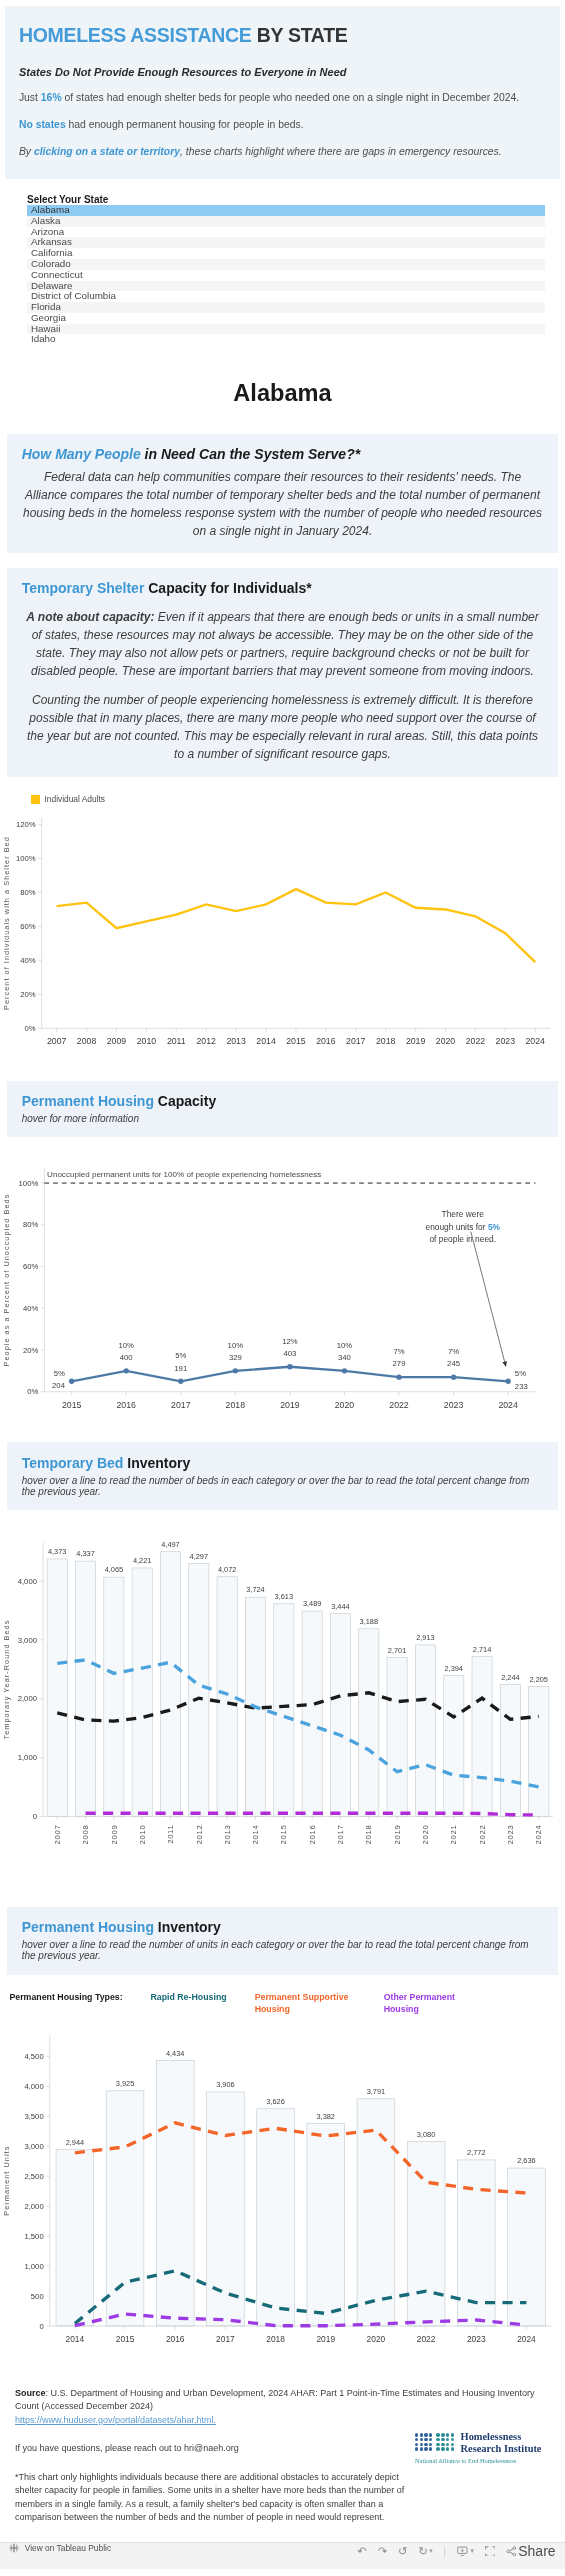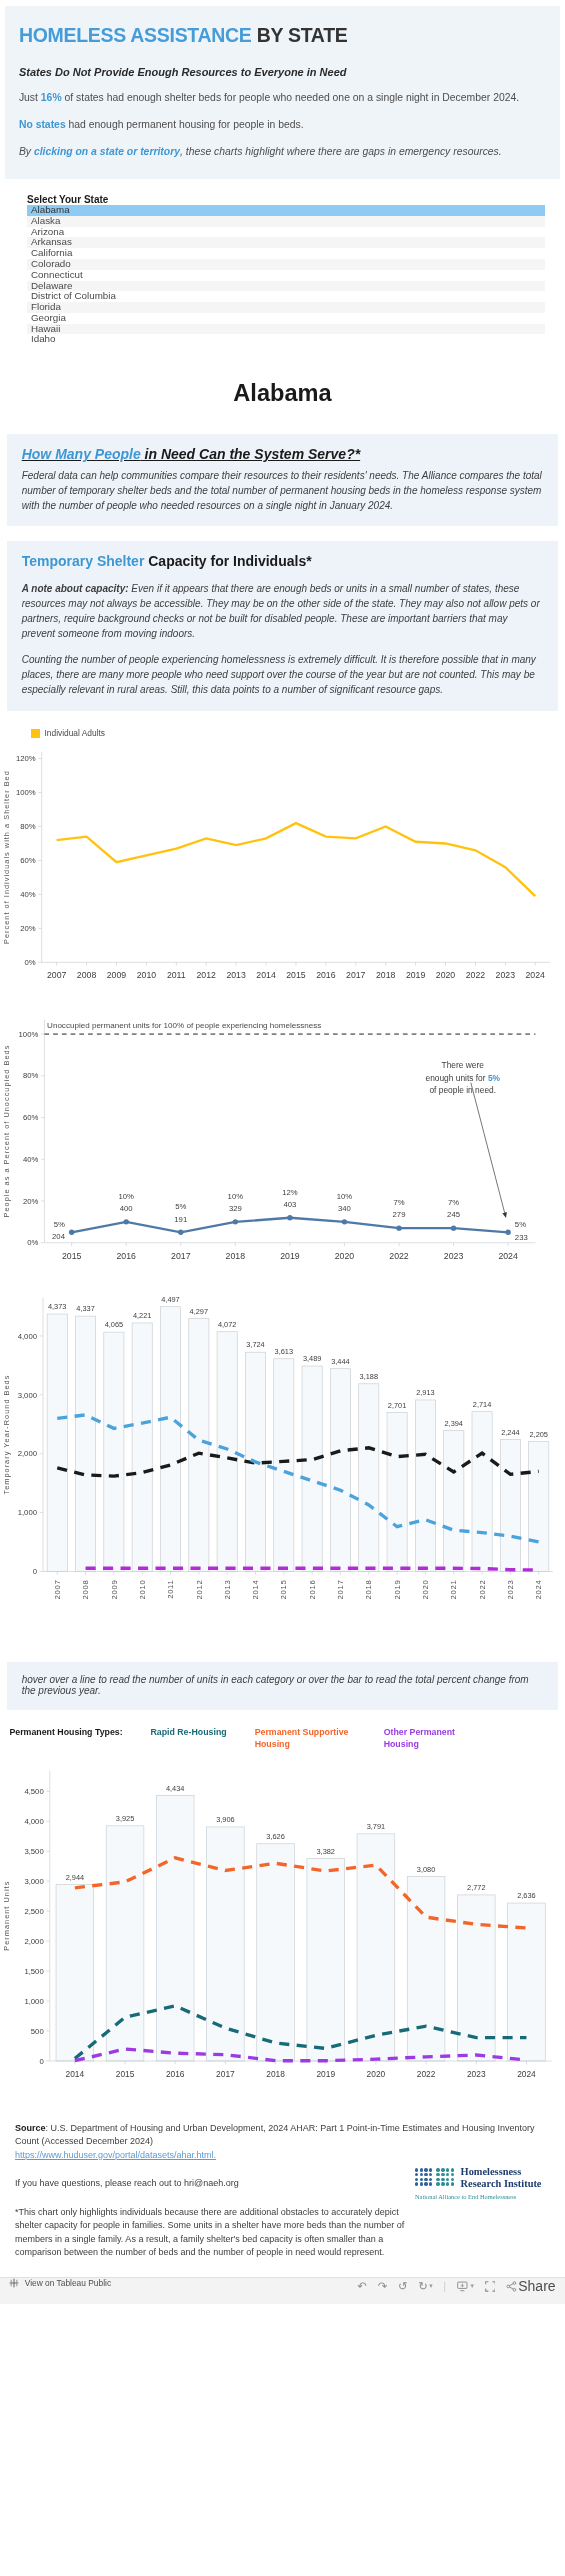--- a/index.html
+++ b/index.html
@@ -18,22 +18,22 @@
   .selector-label{font-size:10px;font-weight:bold;color:#1a1a1a;}
   .state-list{width:518px;}
   .state-row{font-size:9.8px;color:#4a4a4a;padding:0 4px;height:10.8px;line-height:10.8px;cursor:pointer;}
   .state-row:nth-child(even){background:#F5F5F5;}
   .state-row.selected{background:#8ECBF2;color:#333;}
   .state-heading{text-align:center;font-size:23.6px;font-weight:bold;color:#1a1a1a;margin:35px 0 27px 0;}
   
   .panel{background:#EDF3F9;margin:15px 6.7px;padding:10.8px 15px 13.5px 15px;}
   .panel h2{font-size:14px;font-weight:bold;color:#1a1a1a;margin:1.3px 0 4px 0;}
   .panel h2 .hl{color:#3E97D3;}
-  .panel h2.it{font-style:italic;text-decoration:underline;}
-  .panel .body{font-size:10px;font-style:italic;line-height:1.5;color:#3d3d3d;margin:5.4px 0 0 0;}
+  .panel h2.it{font-style:italic;}
+  .panel .body{font-size:12px;font-style:italic;line-height:1.5;color:#3d3d3d;margin:5.4px 0 0 0;text-align:center;}
   .panel .sub{font-size:10px;font-style:italic;color:#3d3d3d;margin:1.3px 0 0 0;}
   .note-label{font-weight:bold;}
   
   .legend1{display:flex;align-items:center;gap:4.7px;margin:17.5px 0 2.7px 31px;}
   .legend1 .sw{width:8.8px;height:8.8px;background:#FFC20E;}
   .legend1 .lab{font-size:8.4px;color:#4a4a4a;}
   .legend-row{display:flex;margin:17.5px 0 6.7px 9.4px;font-size:8.8px;font-weight:bold;}
   .legend-row .cap{color:#1a1a1a;width:141px;}
   .legend-row .item{cursor:pointer;margin-right:28px;max-width:101px;line-height:1.35;}
   svg{display:block;}
@@ -156,20 +156,24 @@
       <text x="662.3529411764706" y="353" text-anchor="middle" font-size="13" fill="#3d3d3d">2020</text>
       <line x1="706.8235294117648" y1="329" x2="706.8235294117648" y2="334" stroke="#C9CFD4"></line>
       <text x="706.8235294117648" y="353" text-anchor="middle" font-size="13" fill="#3d3d3d">2022</text>
       <line x1="751.2941176470588" y1="329" x2="751.2941176470588" y2="334" stroke="#C9CFD4"></line>
       <text x="751.2941176470588" y="353" text-anchor="middle" font-size="13" fill="#3d3d3d">2023</text>
       <line x1="795.7647058823529" y1="329" x2="795.7647058823529" y2="334" stroke="#C9CFD4"></line>
       <text x="795.7647058823529" y="353" text-anchor="middle" font-size="13" fill="#3d3d3d">2024</text>
       <path d="M84.2,147.3L128.7,142.2L173.2,180.1L217.6,170.0L262.1,159.9L306.6,144.7L351.1,154.8L395.5,144.7L440.0,122.0L484.5,142.2L528.9,144.7L573.4,127.1L617.9,149.8L662.4,152.3L706.8,162.4L751.3,187.6L795.8,230.6" fill="none" stroke="#FFC20E" stroke-width="3.5"></path>
     </svg>
 
+  <div class="panel">
+    <h2><span class="hl">Permanent Housing</span><span> Capacity</span></h2>
+    <p class="sub">hover for more information</p>
+  </div>
 
   <svg id="chart1" class="chart" width="565" height="275" viewBox="0 0 840 408">
       <line x1="66" y1="24" x2="66" y2="356" stroke="#C9CFD4"></line>
       <line x1="66" y1="356" x2="796" y2="356" stroke="#C9CFD4"></line>
       <line x1="61" y1="356" x2="66" y2="356" stroke="#C9CFD4"></line>
       <text x="57" y="360" text-anchor="end" font-size="11.5" fill="#3d3d3d">0%</text>
       <line x1="61" y1="293.94392523364485" x2="66" y2="293.94392523364485" stroke="#C9CFD4"></line>
       <text x="57" y="297.94392523364485" text-anchor="end" font-size="11.5" fill="#3d3d3d">20%</text>
       <line x1="61" y1="231.8878504672897" x2="66" y2="231.8878504672897" stroke="#C9CFD4"></line>
       <text x="57" y="235.8878504672897" text-anchor="end" font-size="11.5" fill="#3d3d3d">40%</text>
@@ -232,20 +236,24 @@
       <text x="688" y="115" text-anchor="middle" font-size="12.5" fill="#3d3d3d"><tspan>enough units for </tspan><tspan fill="#3E97D3" font-weight="bold">5%</tspan></text>
       <text x="688" y="134" text-anchor="middle" font-size="12.5" fill="#3d3d3d">of people in need.</text>
       <defs>
         <marker id="arw" markerWidth="8" markerHeight="7" refX="7" refY="3.5" orient="auto">
           <path d="M0,0 L8,3.5 L0,7 z" fill="#333"></path>
         </marker>
       </defs>
       <line x1="700" y1="118" x2="752" y2="318" stroke="#333" stroke-width="1" marker-end="url(#arw)"></line>
     </svg>
 
+  <div class="panel">
+    <h2><span class="hl">Temporary Bed</span><span> Inventory</span></h2>
+    <p class="sub">hover over a line to read the number of beds in each category or over the bar to read the total percent change from the previous year.</p>
+  </div>
 
   <svg id="chart2" class="chart" width="565" height="367" viewBox="0 0 840 545">
       <rect x="70.05555555555556" y="50.244946236559144" width="30" height="382.75505376344086" fill="#F5F9FC" stroke="#C9CFD4" stroke-width="1"></rect>
       <text x="85.05555555555556" y="43.244946236559144" text-anchor="middle" font-size="11" fill="#3d3d3d">4,373</text>
       <rect x="112.16666666666666" y="53.395913978494605" width="30" height="379.6040860215054" fill="#F5F9FC" stroke="#C9CFD4" stroke-width="1"></rect>
       <text x="127.16666666666666" y="46.395913978494605" text-anchor="middle" font-size="11" fill="#3d3d3d">4,337</text>
       <rect x="154.27777777777777" y="77.20322580645163" width="30" height="355.79677419354834" fill="#F5F9FC" stroke="#C9CFD4" stroke-width="1"></rect>
       <text x="169.27777777777777" y="70.20322580645163" text-anchor="middle" font-size="11" fill="#3d3d3d">4,065</text>
       <rect x="196.38888888888889" y="63.54903225806453" width="30" height="369.4509677419355" fill="#F5F9FC" stroke="#C9CFD4" stroke-width="1"></rect>
       <text x="211.38888888888889" y="56.54903225806453" text-anchor="middle" font-size="11" fill="#3d3d3d">4,221</text>
@@ -325,20 +333,21 @@
       <line x1="758.8333333333334" y1="433" x2="758.8333333333334" y2="438" stroke="#C9CFD4"></line>
       <text transform="translate(762.8333333333334 445) rotate(-90)" text-anchor="end" font-size="11.5" fill="#555" letter-spacing="1">2023</text>
       <line x1="800.9444444444445" y1="433" x2="800.9444444444445" y2="438" stroke="#C9CFD4"></line>
       <text transform="translate(804.9444444444445 445) rotate(-90)" text-anchor="end" font-size="11.5" fill="#555" letter-spacing="1">2024</text>
       <path d="M85.1,279.0L127.2,289.5L169.3,291.2L211.4,286.0L253.5,274.6L295.6,257.1L337.7,264.1L379.8,272.0L421.9,269.3L464.1,266.7L506.2,253.6L548.3,249.2L590.4,262.3L632.5,258.8L674.6,285.1L716.7,257.1L758.8,288.6L800.9,284.2" fill="none" stroke="#1A1A1A" stroke-width="5" stroke-dasharray="15 11"></path>
       <path d="M127.2,428.2L169.3,428.2L211.4,428.2L253.5,428.2L295.6,428.2L337.7,428.2L379.8,428.2L421.9,428.2L464.1,428.2L506.2,428.2L548.3,428.2L590.4,428.2L632.5,428.2L674.6,428.2L716.7,428.6L758.8,430.4L800.9,430.8" fill="none" stroke="#B12BD9" stroke-width="5" stroke-dasharray="15 11"></path>
       <path d="M85.1,205.4L127.2,200.2L169.3,220.3L211.4,212.4L253.5,203.7L295.6,237.8L337.7,250.9L379.8,270.2L421.9,284.2L464.1,298.2L506.2,312.2L548.3,334.1L590.4,366.5L632.5,356.0L674.6,371.7L716.7,375.2L758.8,380.5L800.9,389.2" fill="none" stroke="#4BA3DE" stroke-width="5" stroke-dasharray="15 11"></path>
     </svg>
 
   <div class="panel">
+    <h2><span class="hl">Permanent Housing</span><span> Inventory</span></h2>
     <p class="sub">hover over a line to read the number of units in each category or over the bar to read the total percent change from the previous year.</p>
   </div>
 
   <div class="legend-row" id="legend3">
       <div class="cap">Permanent Housing Types:</div>
       <div class="item" style="color: rgb(23, 106, 120);">Rapid Re-Housing</div>
       <div class="item" style="color: rgb(244, 101, 42);">Permanent Supportive Housing</div>
       <div class="item" style="color: rgb(156, 59, 227);">Other Permanent Housing</div>
     </div>
   <svg id="chart3" class="chart" width="565" height="345" viewBox="0 0 840 512">

